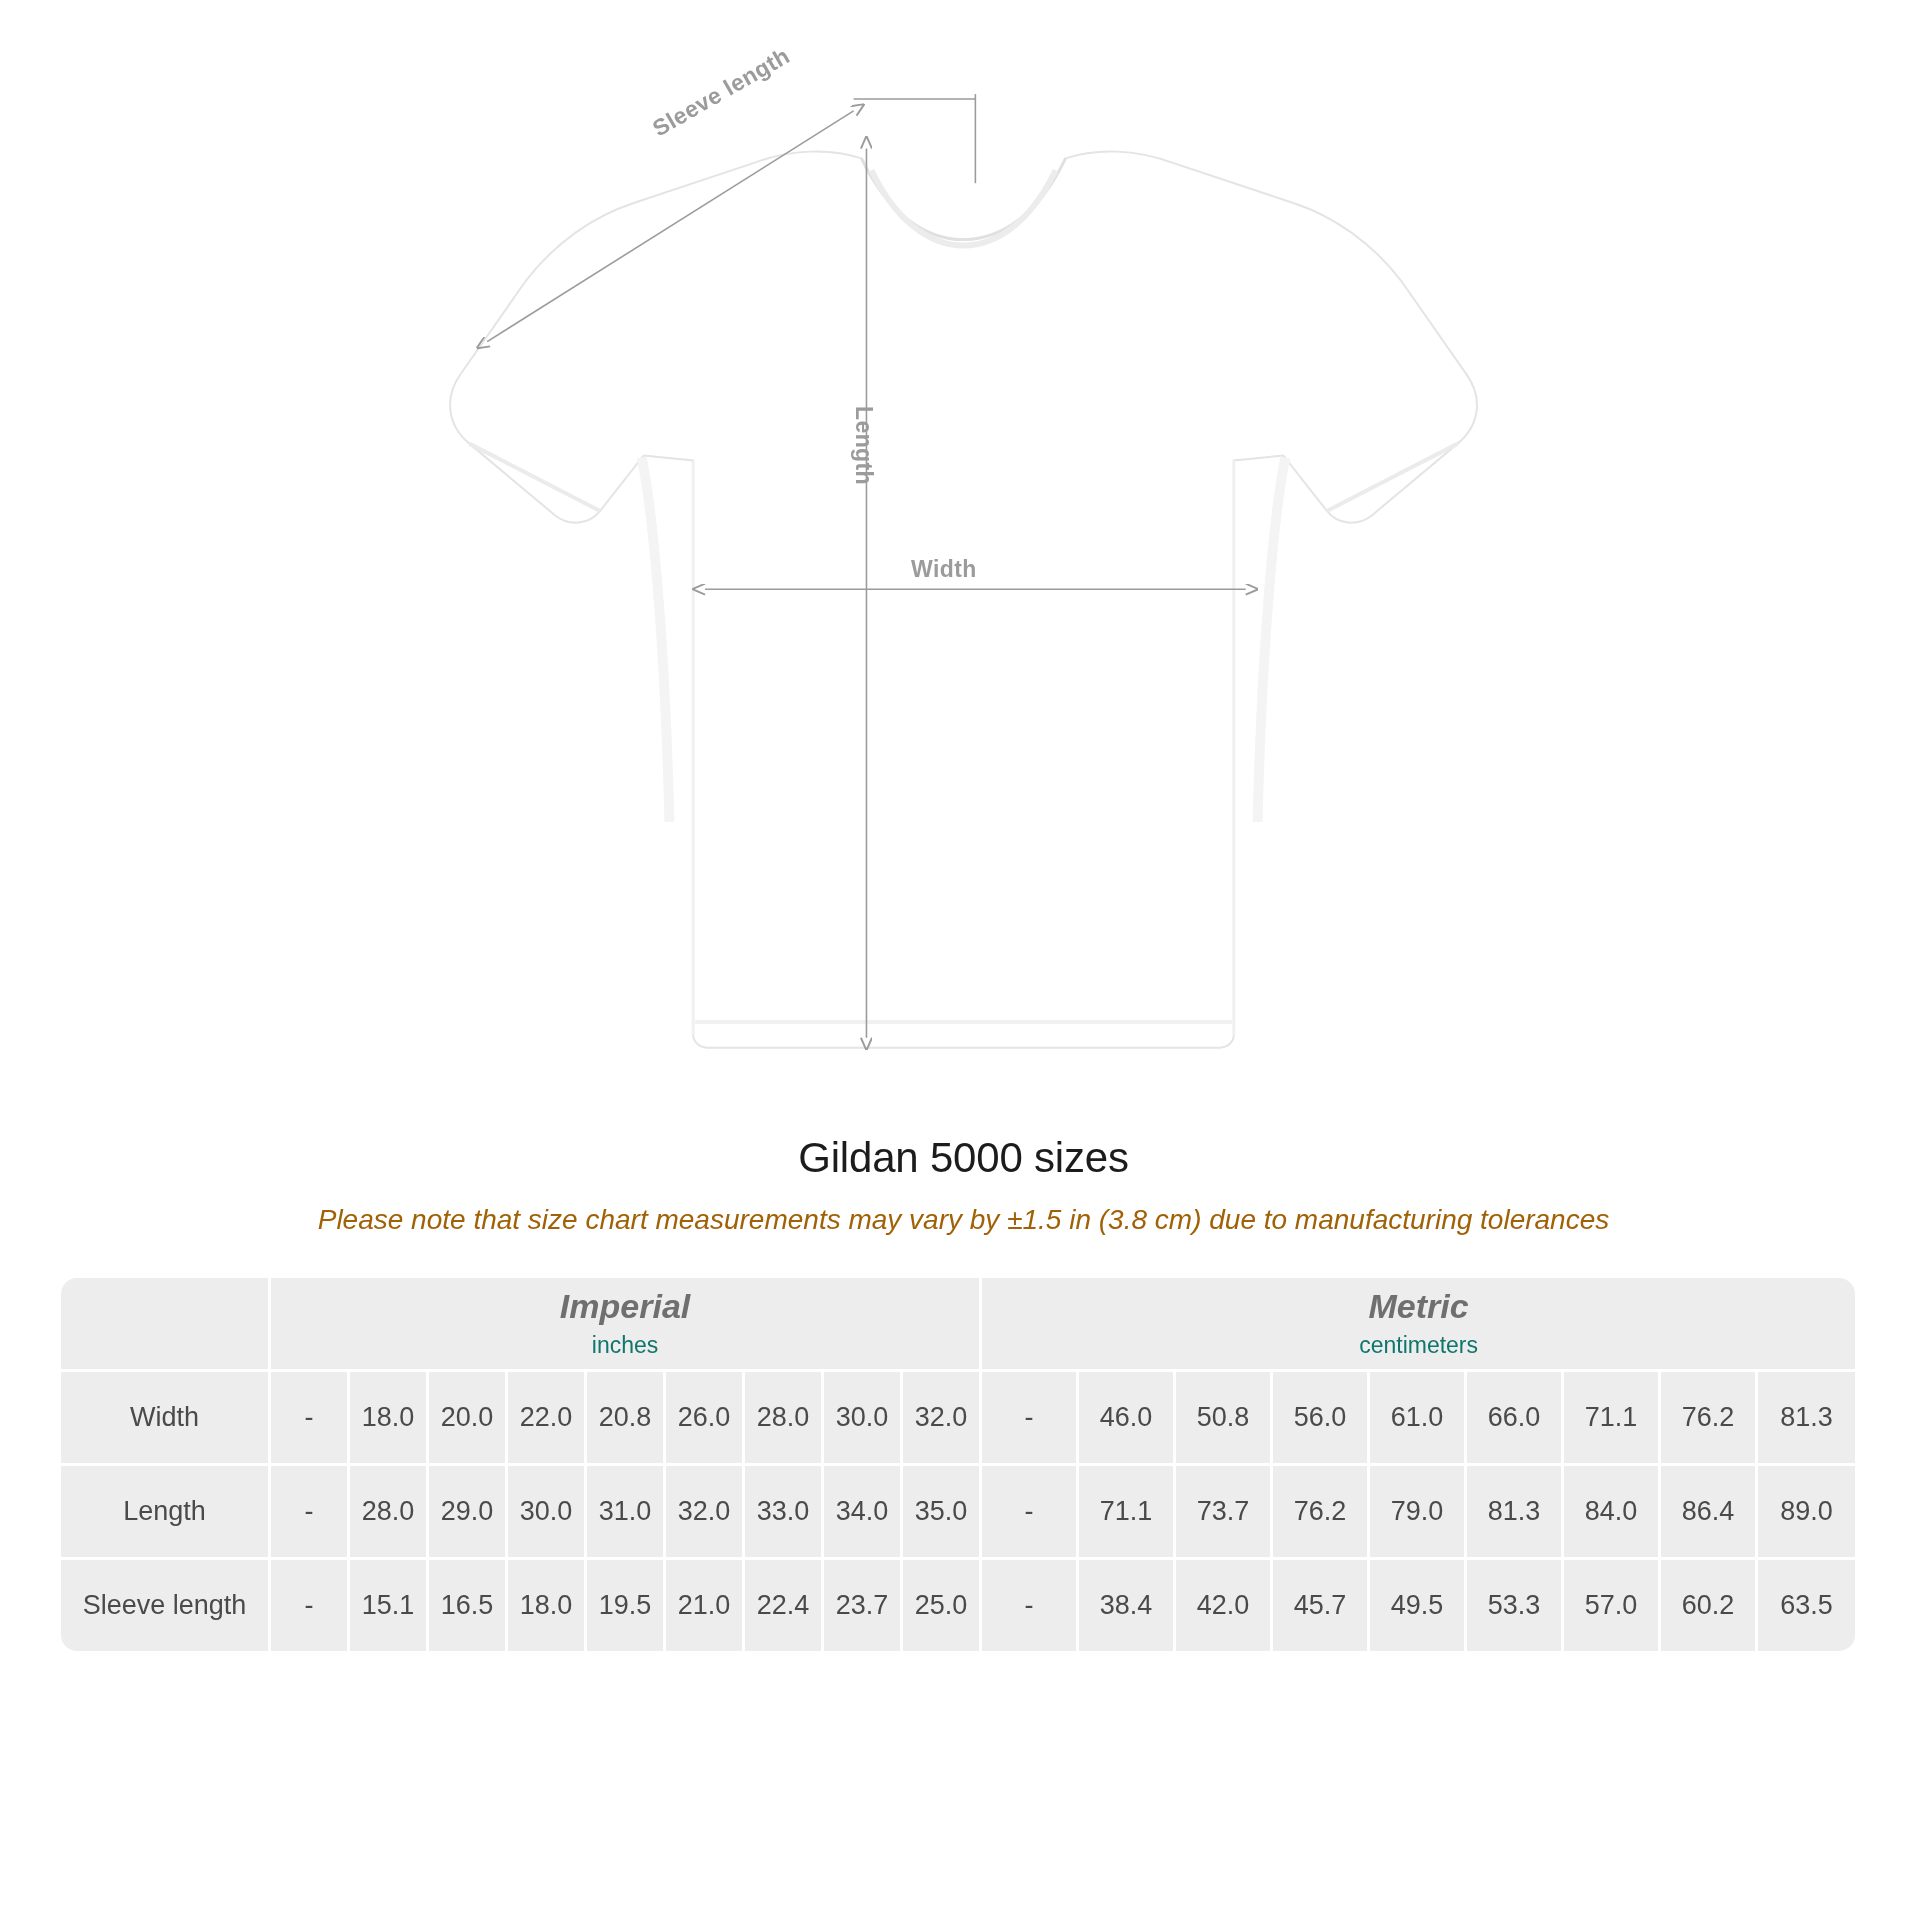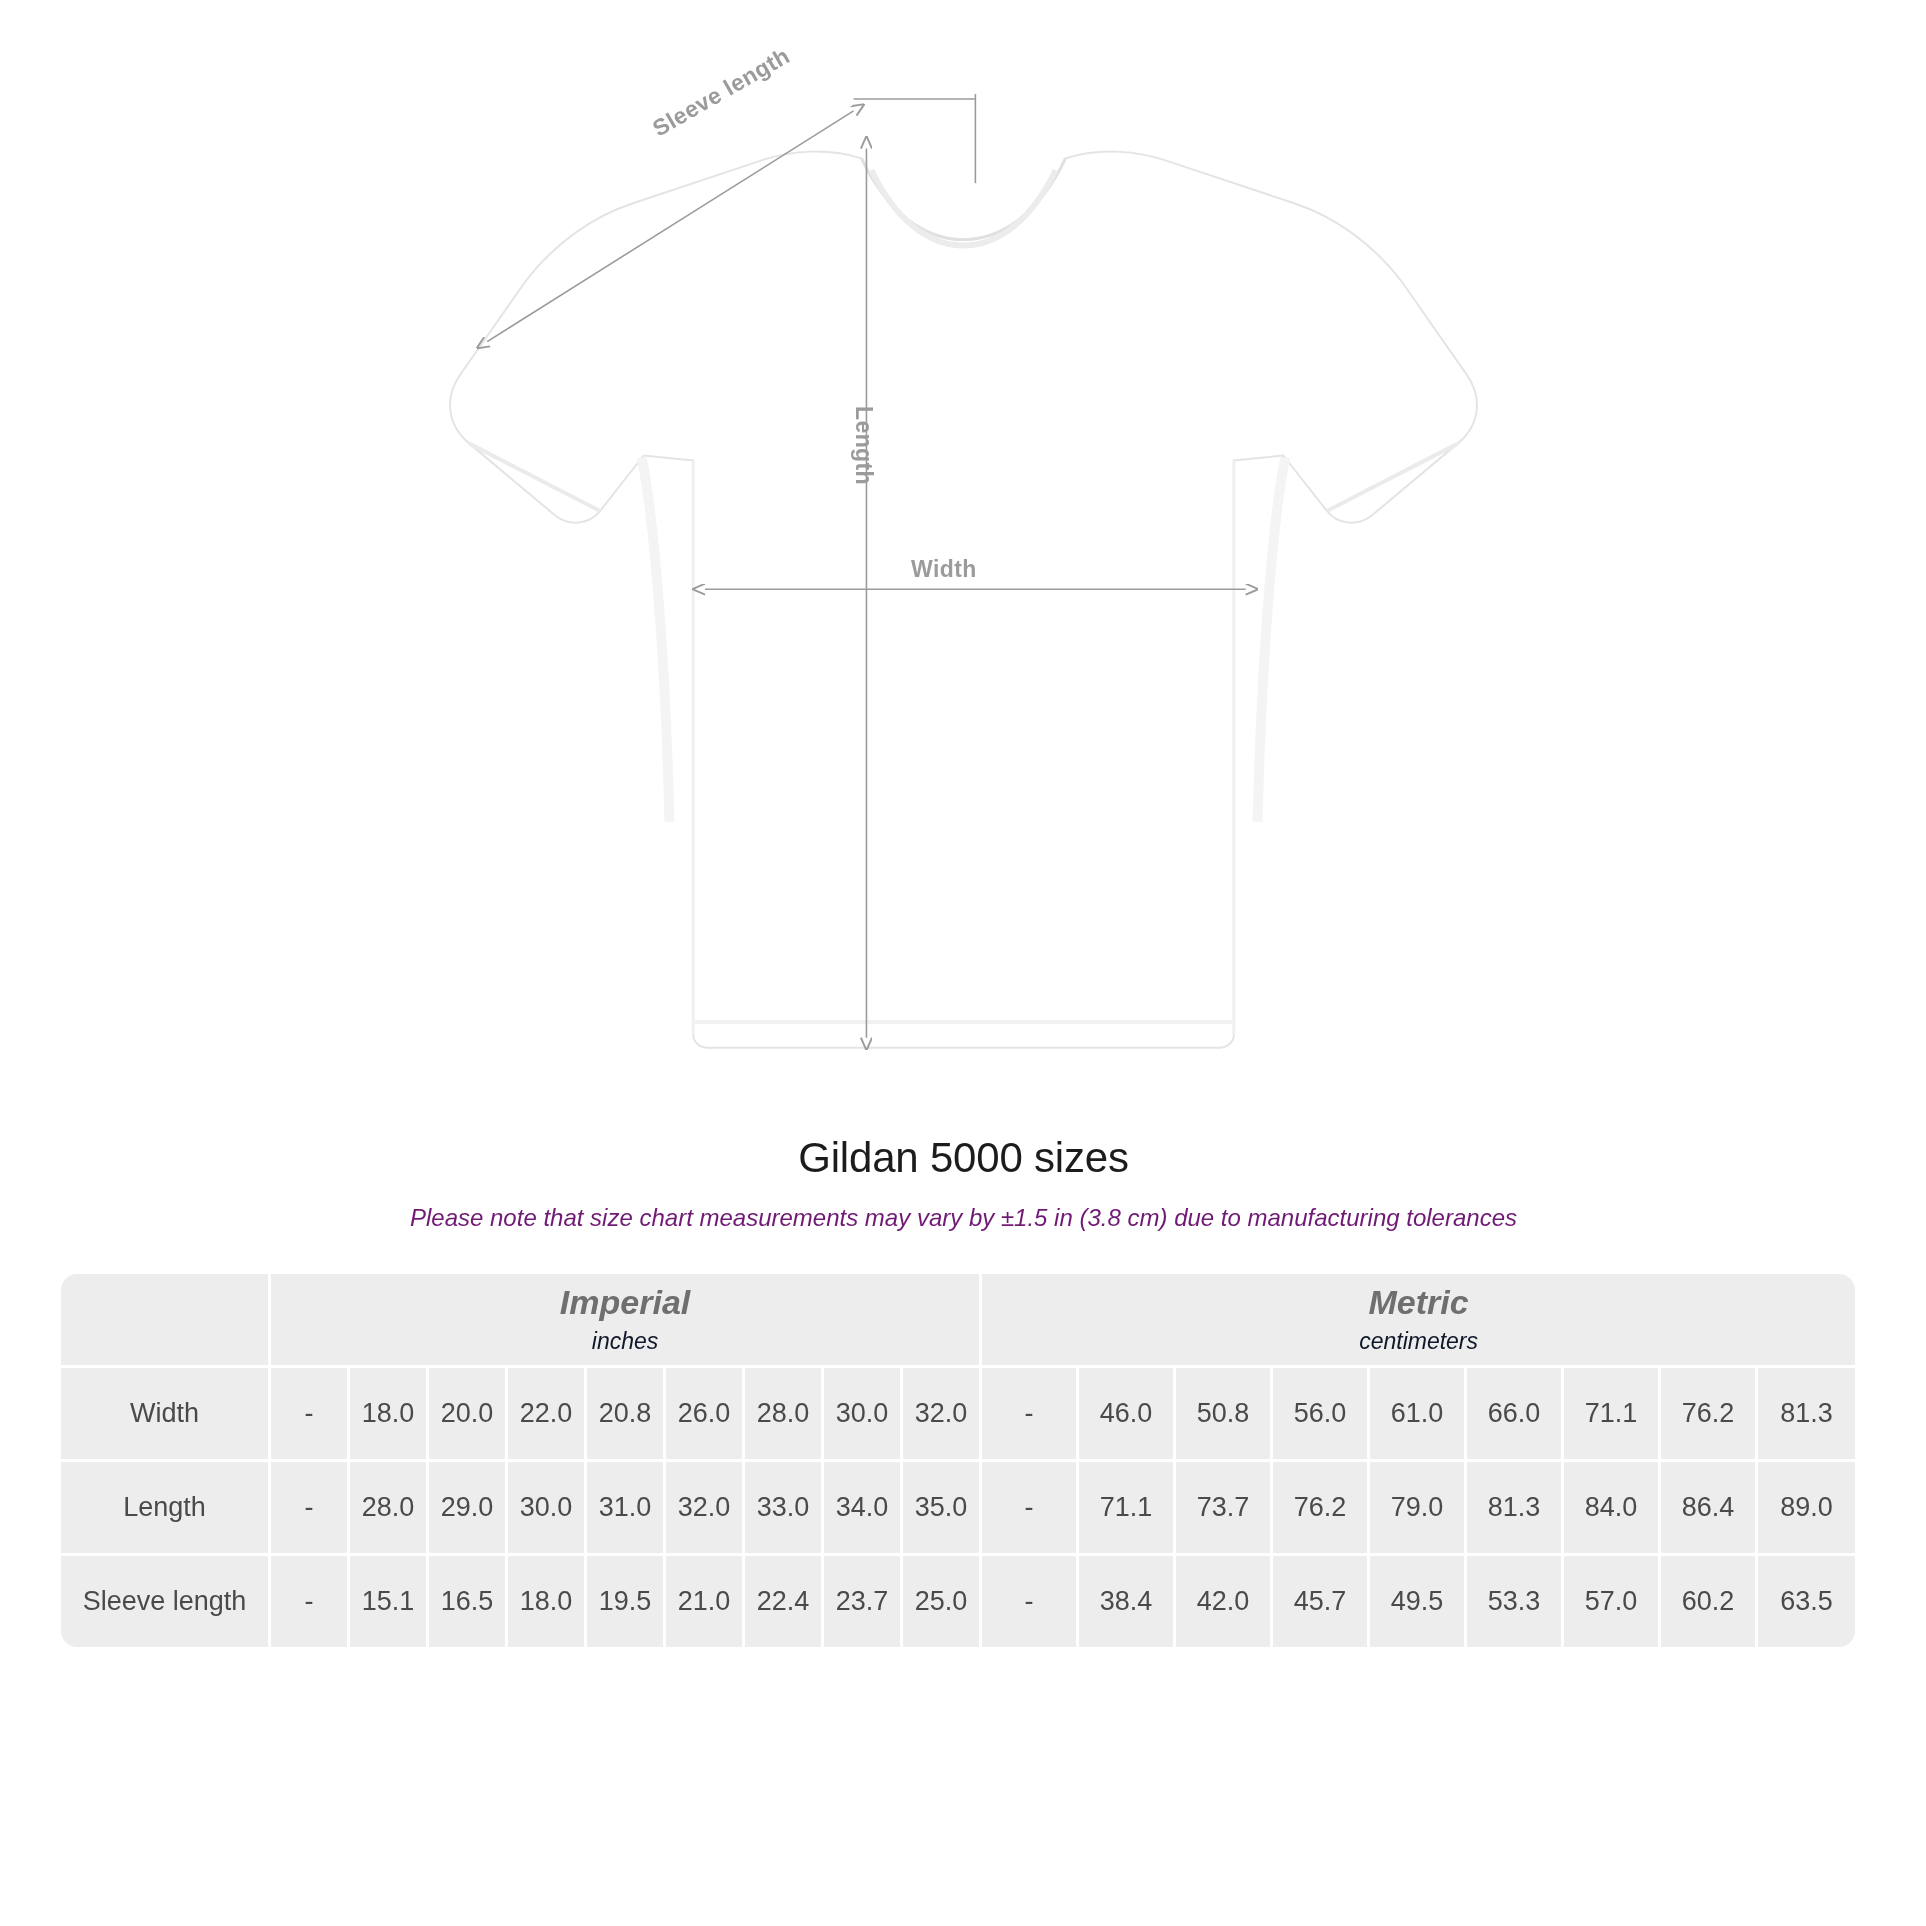--- a/index.html
+++ b/index.html
@@ -57,23 +57,23 @@
     margin-top: 20px;
   }
   .chart-title {
     font-size: 42px;
     font-weight: normal;
     color: #1c1c1c;
     margin: 0;
     letter-spacing: -0.2px;
   }
   .chart-note {
-    font-size: 24px;
+    font-size: 28px;
     font-style: italic;
-    color: #701a75;
+    color: #a16207;
     margin-top: 22px;
   }
 
   
   .table-wrap {
     margin: 42px 61px 0 61px;
   }
   table.size-table {
     border-collapse: separate;
     border-spacing: 0;
@@ -107,22 +107,21 @@
   }
   .unit-name {
     font-size: 34px;
     font-style: italic;
     font-weight: bold;
     color: #6f6f6f;
     line-height: 1.25;
   }
   .unit-sub {
     font-size: 23px;
-    font-style: italic;
-    color: #0f172a;
+    color: #0f766e;
     line-height: 1.5;
   }
   .hdr-cell {
     font-size: 27px;
     font-weight: bold;
     color: #4a4a4a;
     height: 99px;
   }
   .rowhead {
     font-size: 27px;

